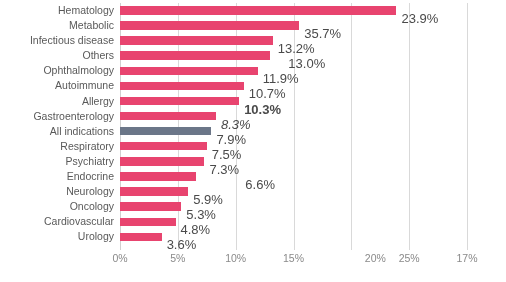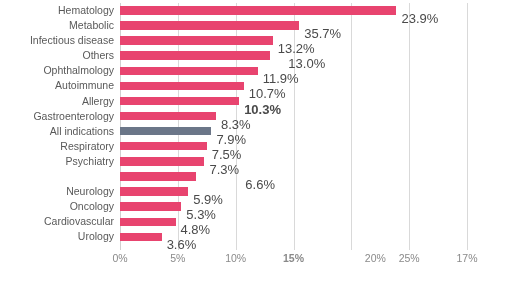--- a/index.html
+++ b/index.html
@@ -148,38 +148,39 @@
         <div class="val-label" style="left: 248.763px;">10.7%</div>
       </div>
       <div class="row">
         <div class="cat-label">Allergy</div>
         <div class="bar" style="width: 119.137px; background: rgb(232, 68, 111);"></div>
         <div class="val-label" style="left: 244.137px; font-weight: bold;">10.3%</div>
       </div>
       <div class="row">
         <div class="cat-label">Gastroenterology</div>
         <div class="bar" style="width: 96.0033px; background: rgb(232, 68, 111);"></div>
-        <div class="val-label" style="left: 221.003px;">8.3%</div>
+        <div class="val-label" style="left: 221.003px; font-style: italic;">8.3%</div>
       </div>
       <div class="row">
         <div class="cat-label">All indications</div>
         <div class="bar alt" style="width: 91.3767px; background: rgb(107, 118, 136);"></div>
         <div class="val-label" style="left: 216.377px;">7.9%</div>
       </div>
       <div class="row">
         <div class="cat-label">Respiratory</div>
         <div class="bar" style="width: 86.75px; background: rgb(232, 68, 111);"></div>
         <div class="val-label" style="left: 211.75px;">7.5%</div>
       </div>
       <div class="row">
         <div class="cat-label">Psychiatry</div>
         <div class="bar" style="width: 84.4367px; background: rgb(232, 68, 111);"></div>
         <div class="val-label" style="left: 209.437px;">7.3%</div>
       </div>
       <div class="row">
+        <div class="cat-label">Endocrine</div>
         <div class="bar" style="width: 76.34px; background: rgb(232, 68, 111);"></div>
         <div class="val-label" style="left: 201.34px; margin-left: 44px;">6.6%</div>
       </div>
       <div class="row">
         <div class="cat-label">Neurology</div>
         <div class="bar" style="width: 68.2433px; background: rgb(232, 68, 111);"></div>
         <div class="val-label" style="left: 193.243px;">5.9%</div>
       </div>
       <div class="row">
         <div class="cat-label">Oncology</div>
@@ -195,19 +196,19 @@
         <div class="cat-label">Urology</div>
         <div class="bar" style="width: 41.64px; background: rgb(232, 68, 111);"></div>
         <div class="val-label" style="left: 166.64px;">3.6%</div>
       </div>
     </div>
 
   <div class="xaxis" id="xaxis">
       <div class="xtick" style="left: 120px;">0%</div>
       <div class="xtick" style="left: 177.833px;">5%</div>
       <div class="xtick" style="left: 235.667px;">10%</div>
-      <div class="xtick" style="left: 293.5px; font-weight: bold;">15%</div>
+      <div class="xtick" style="left: 293.5px;">15%</div>
       <div class="xtick" style="left: 351.333px; margin-left: 24px;">20%</div>
       <div class="xtick" style="left: 409.167px;">25%</div>
       <div class="xtick" style="left: 467px;">17%</div>
     </div>
 
 </div>
 
 </body></html>

